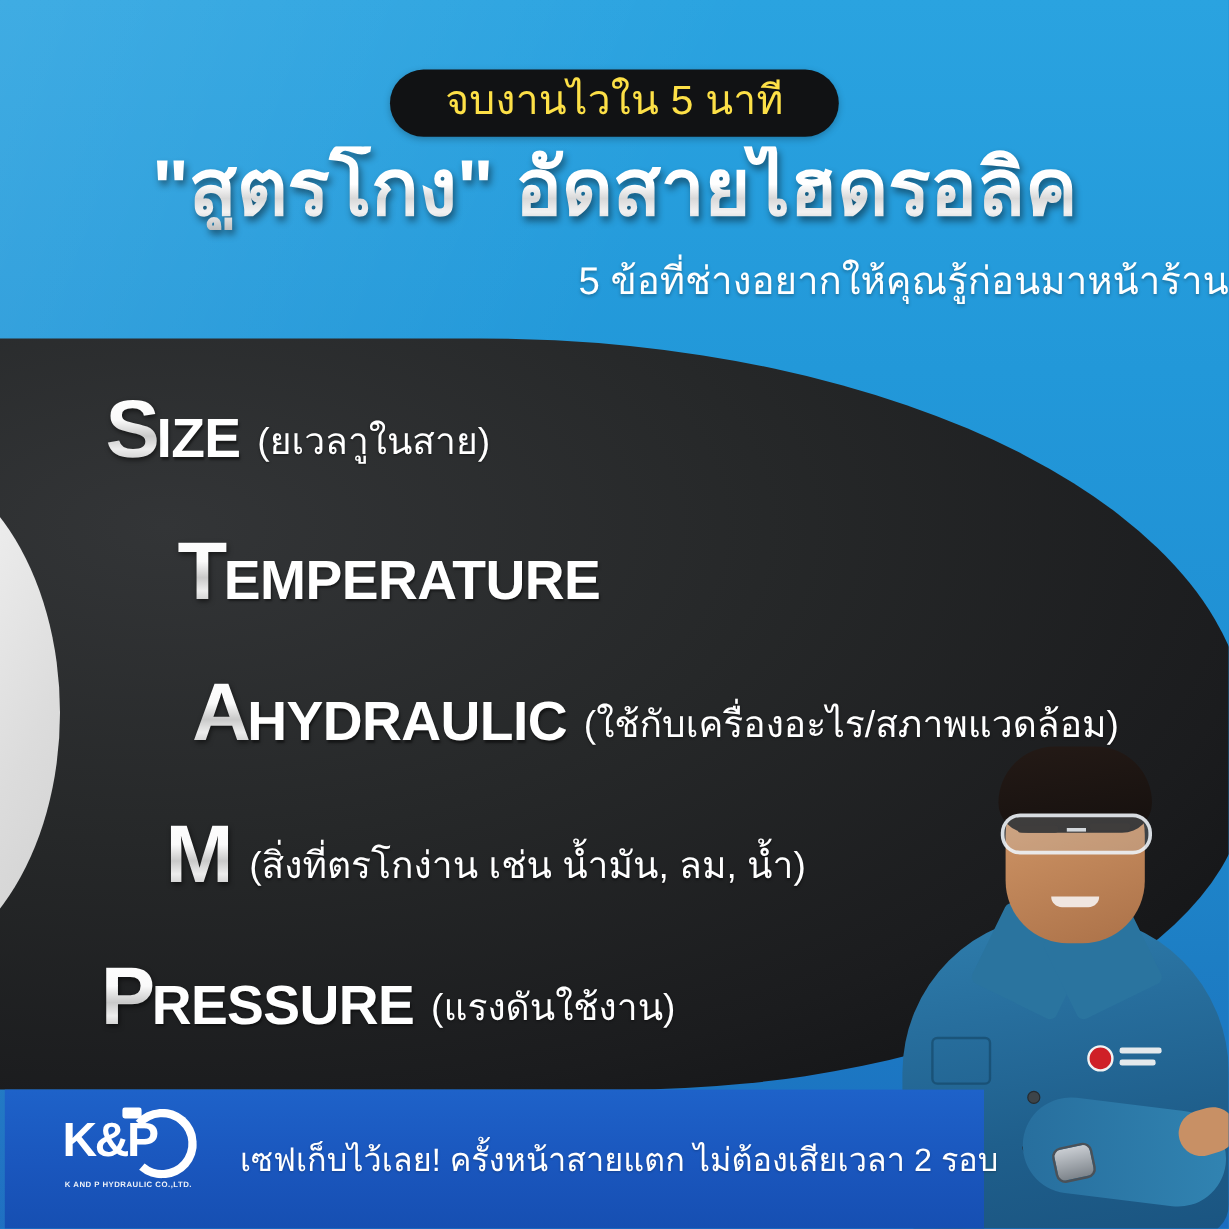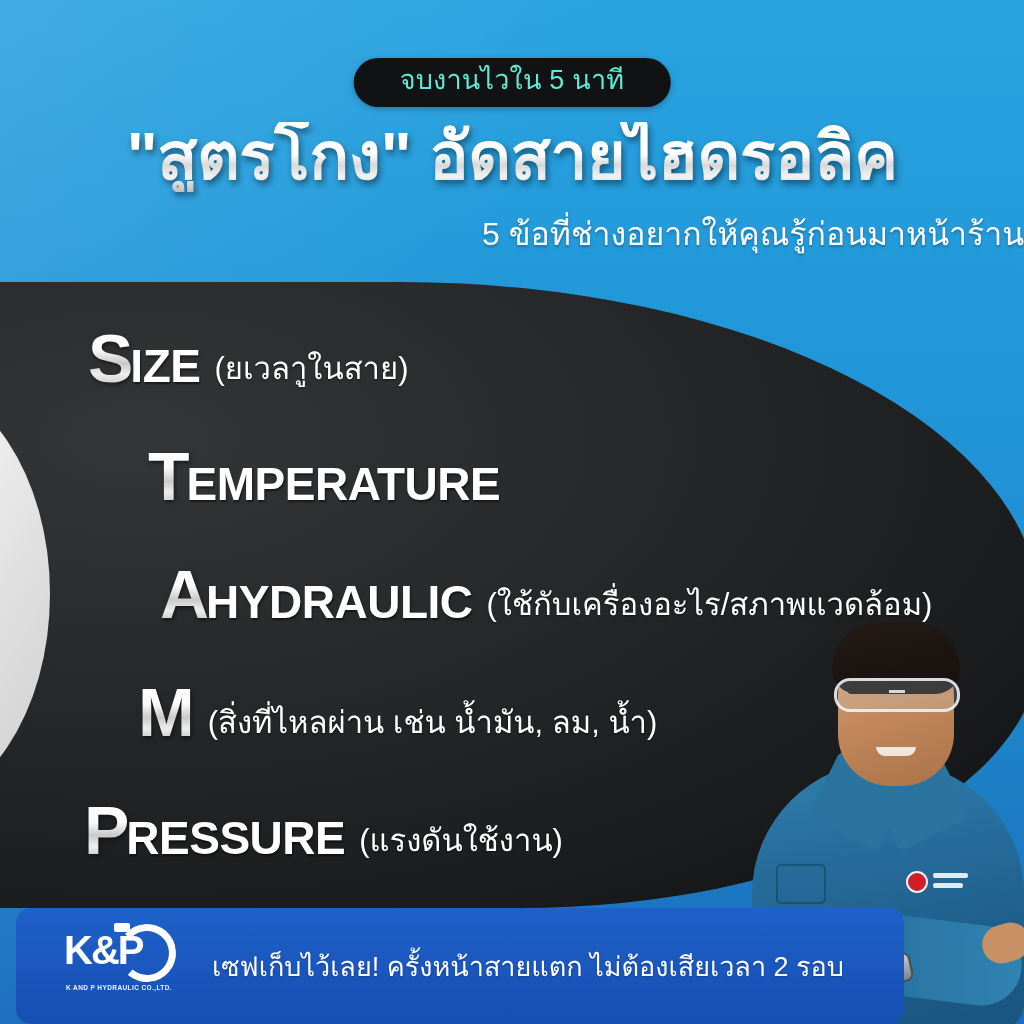--- a/index.html
+++ b/index.html
@@ -20,24 +20,24 @@
   .sheen{
     position:absolute; inset:0;
     background:linear-gradient(115deg, rgba(255,255,255,.10) 0%, rgba(255,255,255,0) 42%);
     pointer-events:none;
   }
 
   
   .badge {
     position:absolute; left:50%; top:58px; transform:translateX(-50%);
     background:#111214;
-    color:#5eead4;
+    color:#fde047;
     border-radius:32px;
     padding:9px 46px 13px;
-    font-size:27px;
+    font-size:34px;
     line-height:1;
     letter-spacing:.2px;
     white-space:nowrap;
     box-shadow:0 2px 6px rgba(0,0,0,.25);
   }
 
   
   .headline{
     position:absolute; left:0; right:0; top:122px;
     text-align:center;
@@ -210,23 +210,23 @@
     position:absolute; left:46px; bottom:120px; width:50px; height:40px;
     border:2px solid rgba(13,56,82,.45); border-radius:5px;
   }
   .p-btn{
     position:absolute; width:11px; height:11px; border-radius:50%;
     background:#3d4449; border:1px solid #262b2f;
   }
 
   
   .footer{
-    position:absolute; left:16px; bottom:0; width:888px; height:116px;
+    position:absolute; left:4px; bottom:0; width:816px; height:116px;
     background:linear-gradient(180deg,#1e62c9 0%,#1a56bd 55%,#164fb2 100%);
-    display:flex; align-items:center;border-radius:15px;
+    display:flex; align-items:center;
   }
   .logo{
     position:absolute; left:40px; top:18px; width:126px; height:80px;
   }
   .logo-mark{
     position:relative; width:126px; height:60px;
   }
   .logo-kp{
     position:absolute; left:8px; top:4px;
     font-size:40px; font-weight:bold; color:#ffffff;
@@ -285,21 +285,21 @@
     </div>
 
     <div class="row" id="row2" style="left: 160px; top: 278px;">
       <span class="cap">A</span>
       <span class="rest">HYDRAULIC</span>
       <span class="th">(ใช้กับเครื่องอะไร/สภาพแวดล้อม)</span>
     </div>
 
     <div class="row" id="row3" style="left: 138px; top: 396px;">
       <span class="cap">M</span>
-      <span class="th">(สิ่งที่ไหลผ่าน เช่น น้ำมัน, ลม, น้ำ)</span>
+      <span class="th">(สิ่งที่ตรโกง่าน เช่น น้ำมัน, ลม, น้ำ)</span>
     </div>
 
     <div class="row" id="row4" style="left: 84px; top: 514px;">
       <span class="cap">P</span>
       <span class="rest">RESSURE</span>
       <span class="th">(แรงดันใช้งาน)</span>
     </div>
 
   </div>
 

